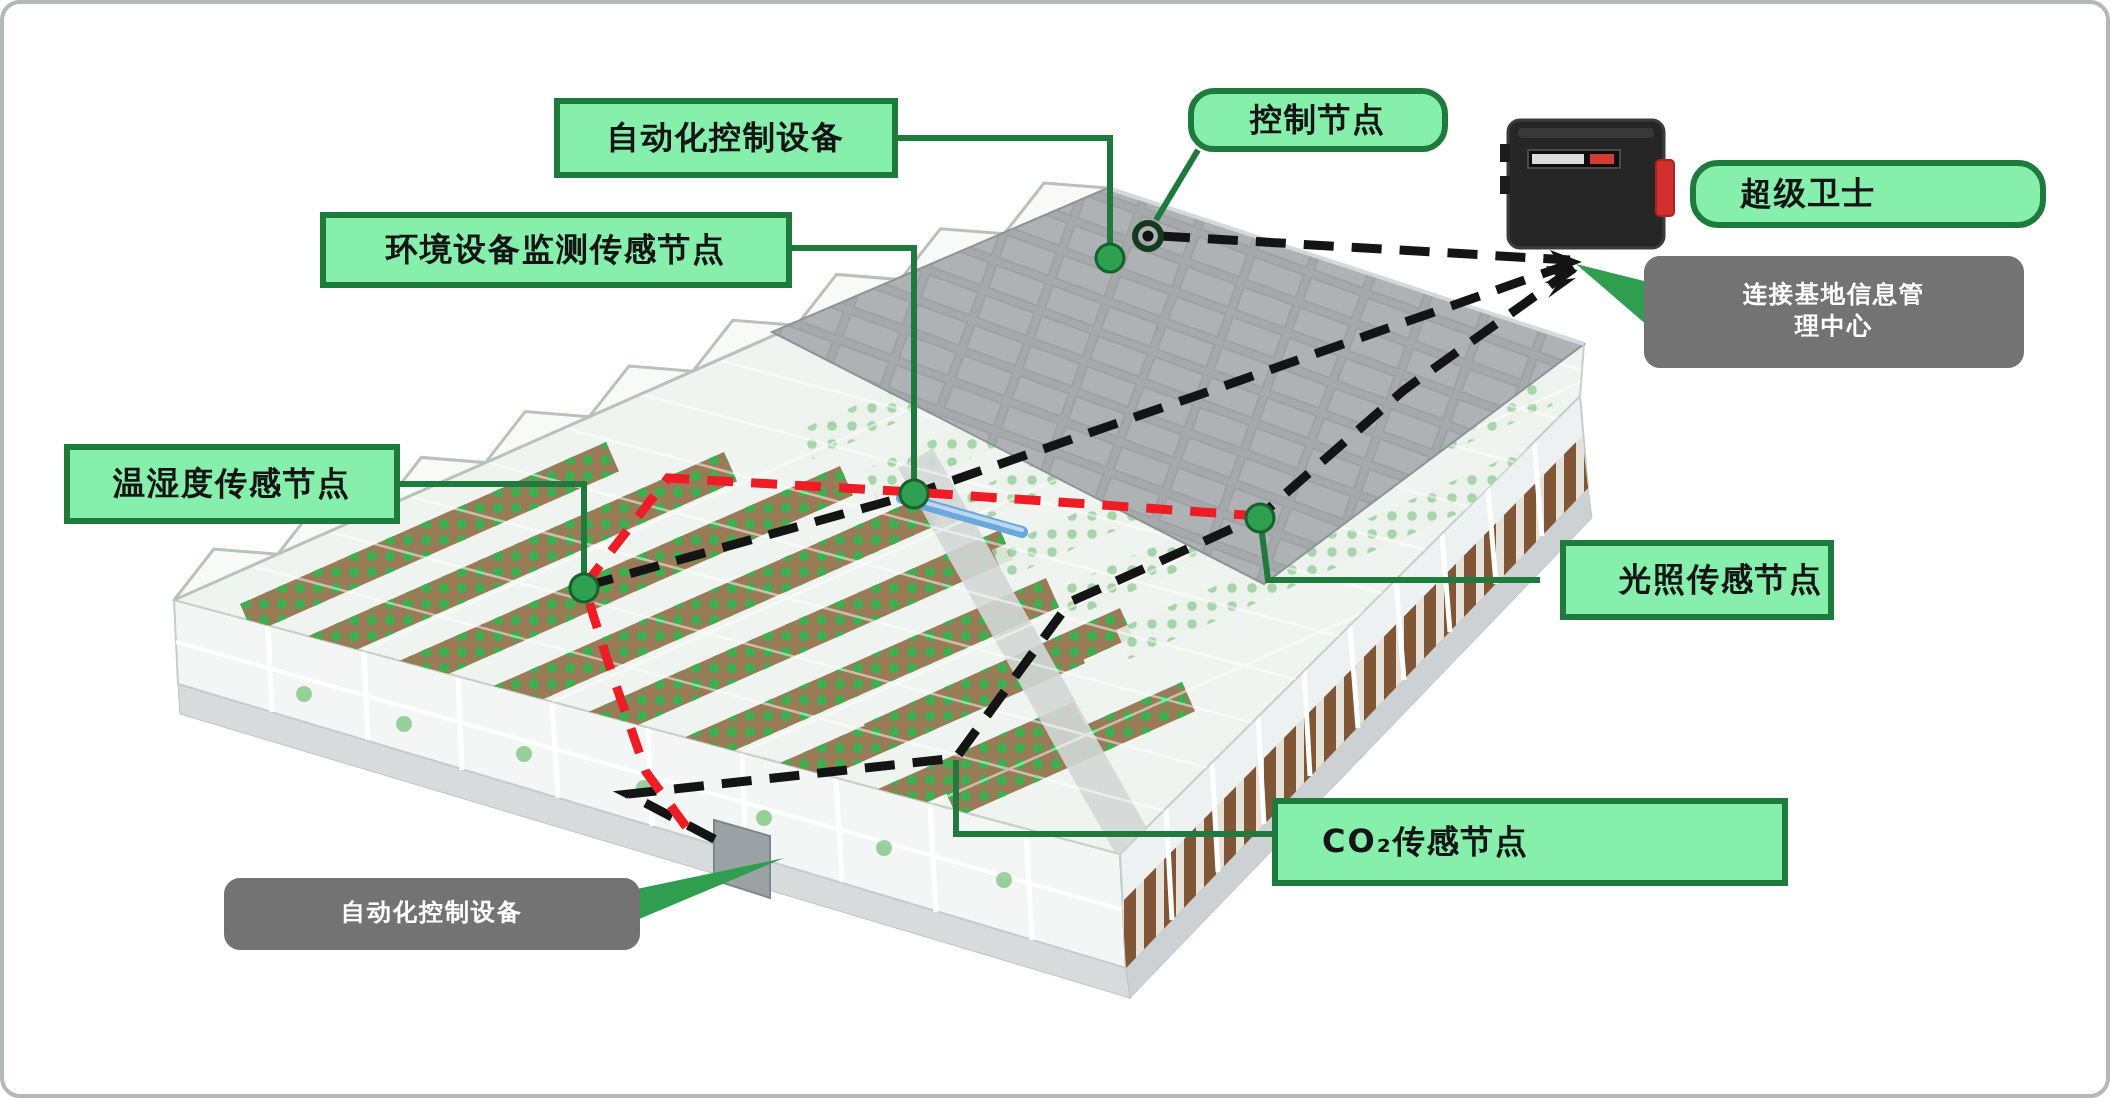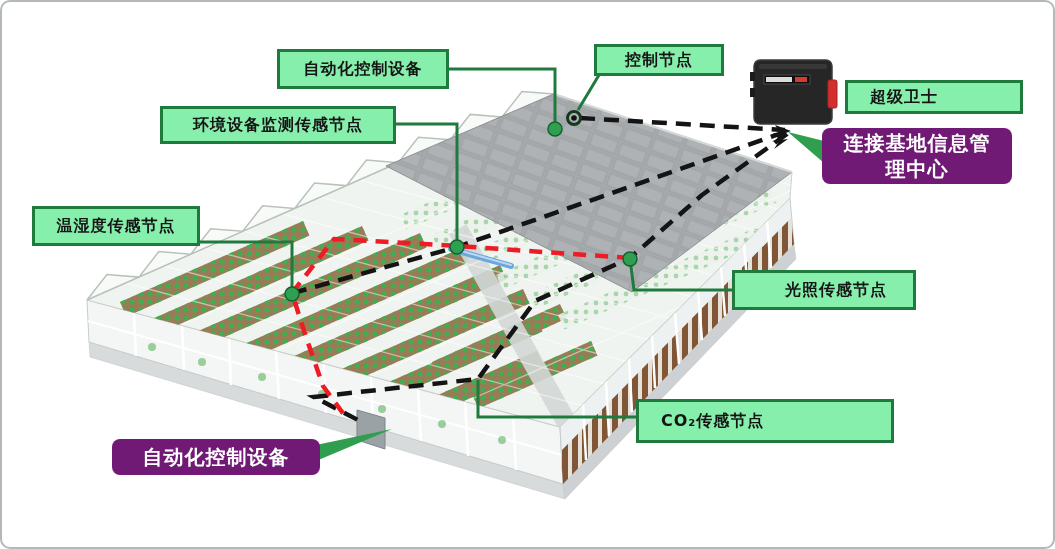--- a/index.html
+++ b/index.html
@@ -22,24 +22,24 @@
     font-weight:bold;
     font-size:16px;
     letter-spacing:1px;
     display:flex;align-items:center;justify-content:center;
     box-sizing:border-box;
     white-space:nowrap;
   }
   .callout.left{justify-content:flex-start;padding-left:22px;}
   .bubble{
     position:absolute;z-index:2;
-    background:#701a75;
+    background:#737373;
     color:#ffffff;
     font-weight:bold;
-    font-size:20px;
+    font-size:12px;
     letter-spacing:1px;
     border-radius:8px;
     display:flex;align-items:center;justify-content:center;
     box-sizing:border-box;
     text-align:center;
     line-height:1.3;
   }
   .bubble .stack{display:flex;flex-direction:column;align-items:center;}
 </style>
 </head>
@@ -244,44 +244,44 @@
       <rect x="826" y="78" width="9" height="28" rx="2" fill="#d32f2f" stroke="#a82420" stroke-width="1"></rect>
       <rect x="748" y="70" width="5" height="9" fill="#1b1b1b"></rect>
       <rect x="748" y="86" width="5" height="9" fill="#1b1b1b"></rect>
     </g>
   </svg>
 
   <div class="callout" style="left:275px;top:47px;width:172px;height:40px;">
     <span>自动化控制设备</span>
   </div>
 
-  <div class="callout" style="left:592px;top:42px;width:130px;height:32px;">
+  <div class="callout" style="left:592px;top:42px;width:130px;height:32px;border-radius:13px;">
     <span>控制节点</span>
   </div>
 
-  <div class="callout left" style="left:843px;top:78px;width:178px;height:34px;">
+  <div class="callout left" style="left:843px;top:78px;width:178px;height:34px;border-radius:14px;">
     <span>超级卫士</span>
   </div>
 
   <div class="bubble" style="left:820px;top:126px;width:190px;height:56px;">
     <span class="stack">
       <span>连接基地信息管</span>
       <span>理中心</span>
     </span>
   </div>
 
   <div class="callout" style="left:158px;top:104px;width:236px;height:38px;">
     <span>环境设备监测传感节点</span>
   </div>
 
-  <div class="callout" style="left:30px;top:204px;width:168px;height:40px;">
+  <div class="callout" style="left:30px;top:220px;width:168px;height:40px;">
     <span>温湿度传感节点</span>
   </div>
 
-  <div class="callout" style="left:730px;top:268px;width:184px;height:40px;padding-left:24px;">
+  <div class="callout" style="left:778px;top:268px;width:137px;height:40px;padding-left:24px;">
     <span>光照传感节点</span>
   </div>
 
   <div class="callout left" style="left:634px;top:397px;width:258px;height:44px;">
     <span>CO₂传感节点</span>
   </div>
 
   <div class="bubble" style="left:110px;top:437px;width:208px;height:36px;">
     <span>自动化控制设备</span>
   </div>

